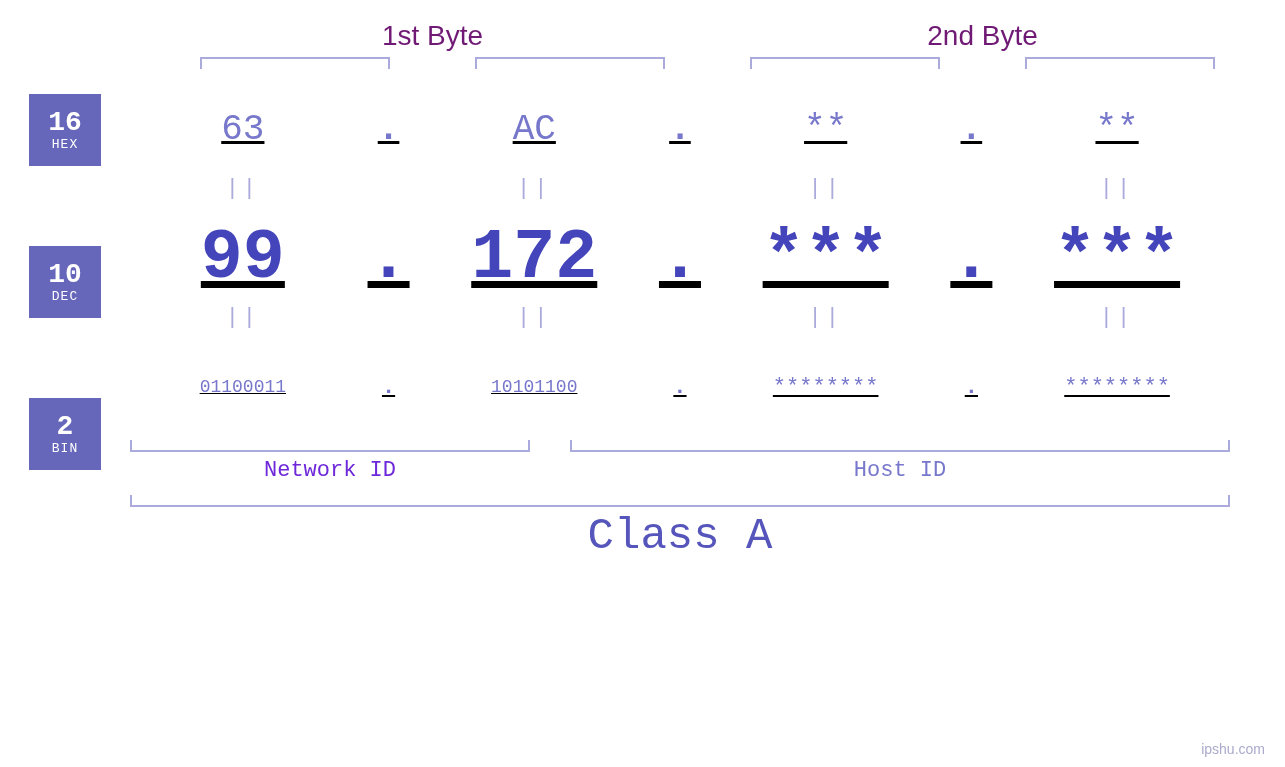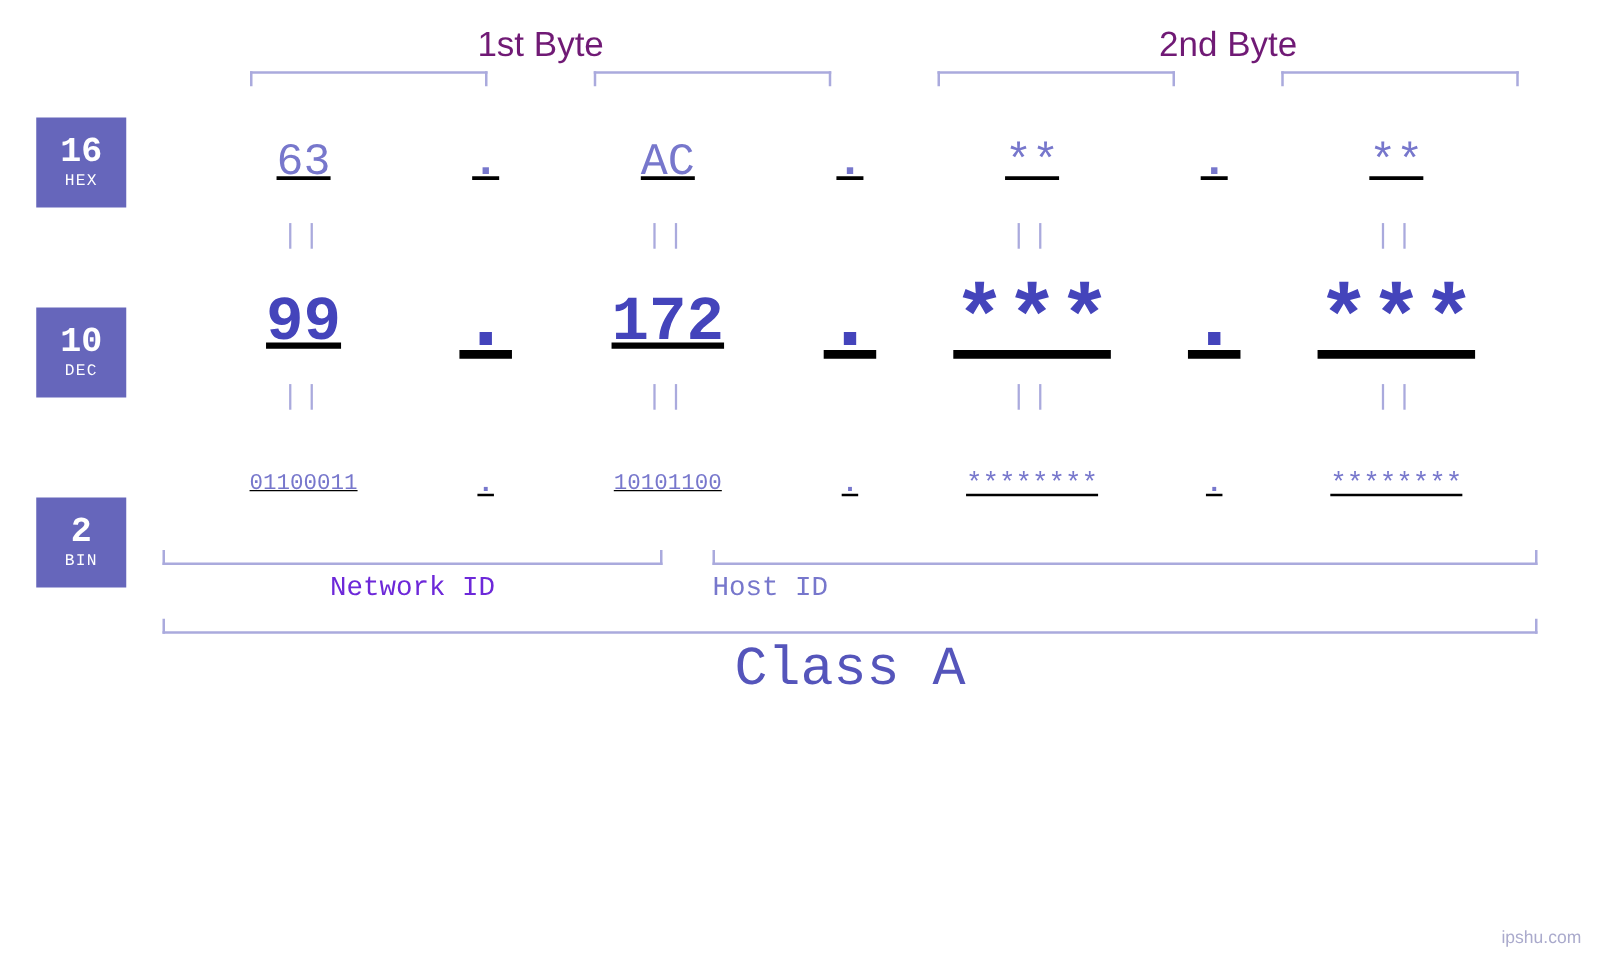--- a/index.html
+++ b/index.html
@@ -164,21 +164,21 @@
       width: 200px;
       text-align: center;
       color: #aaaadd;
       font-size: 22px;
       letter-spacing: 4px;
     }
 
     
     .dec-val {
       color: #4444bb;
-      font-size: 50px;
+      font-size: 70px;
       font-weight: bold;
       font-family: 'Courier New', Courier, monospace;
     }
 
     .dec-dot {
       color: #4444bb;
       font-size: 70px;
       font-weight: bold;
     }
 
@@ -244,20 +244,21 @@
     .network-id-label {
       width: 400px;
       text-align: center;
       color: #6d28d9;
       font-size: 22px;
       font-family: 'Courier New', Courier, monospace;
     }
 
     .host-id-label {
       flex: 1;
+      text-align: center;
       color: #7777cc;
       font-size: 22px;
       font-family: 'Courier New', Courier, monospace;
       margin-left: 40px;
     }
 
     
     .full-bracket {
       width: 1100px;
       height: 12px;

